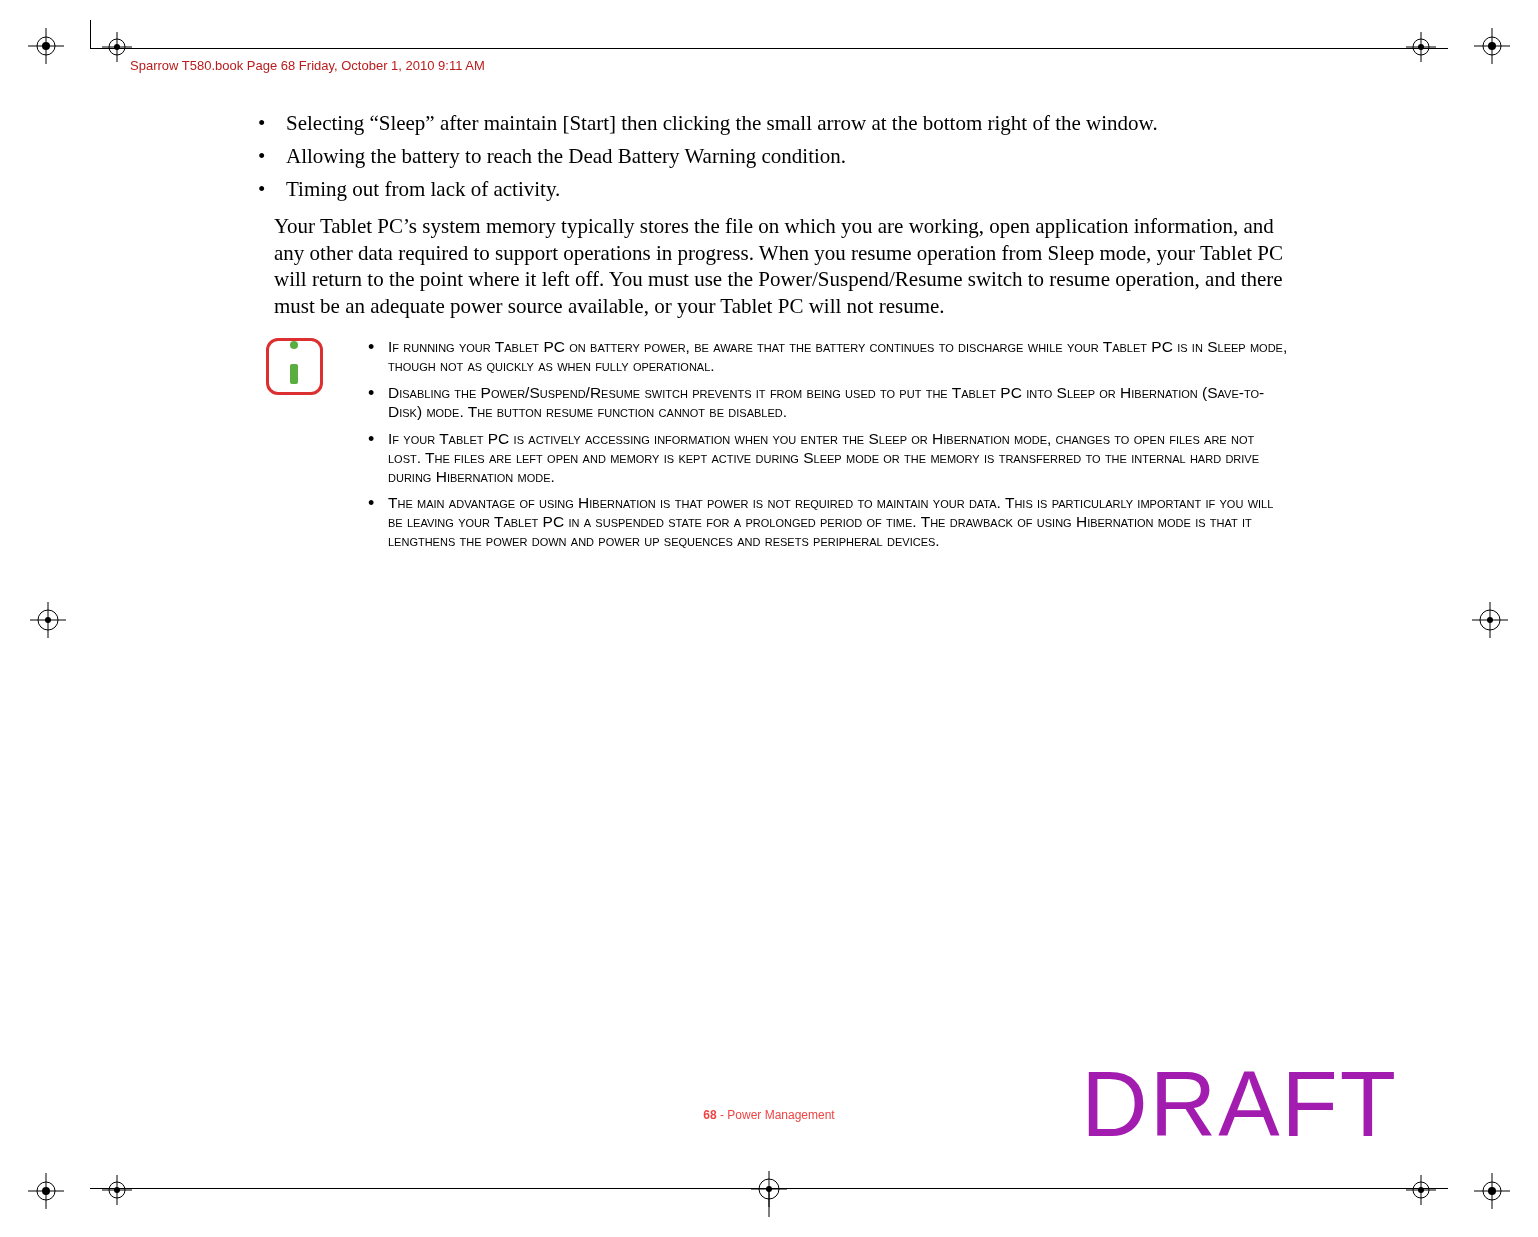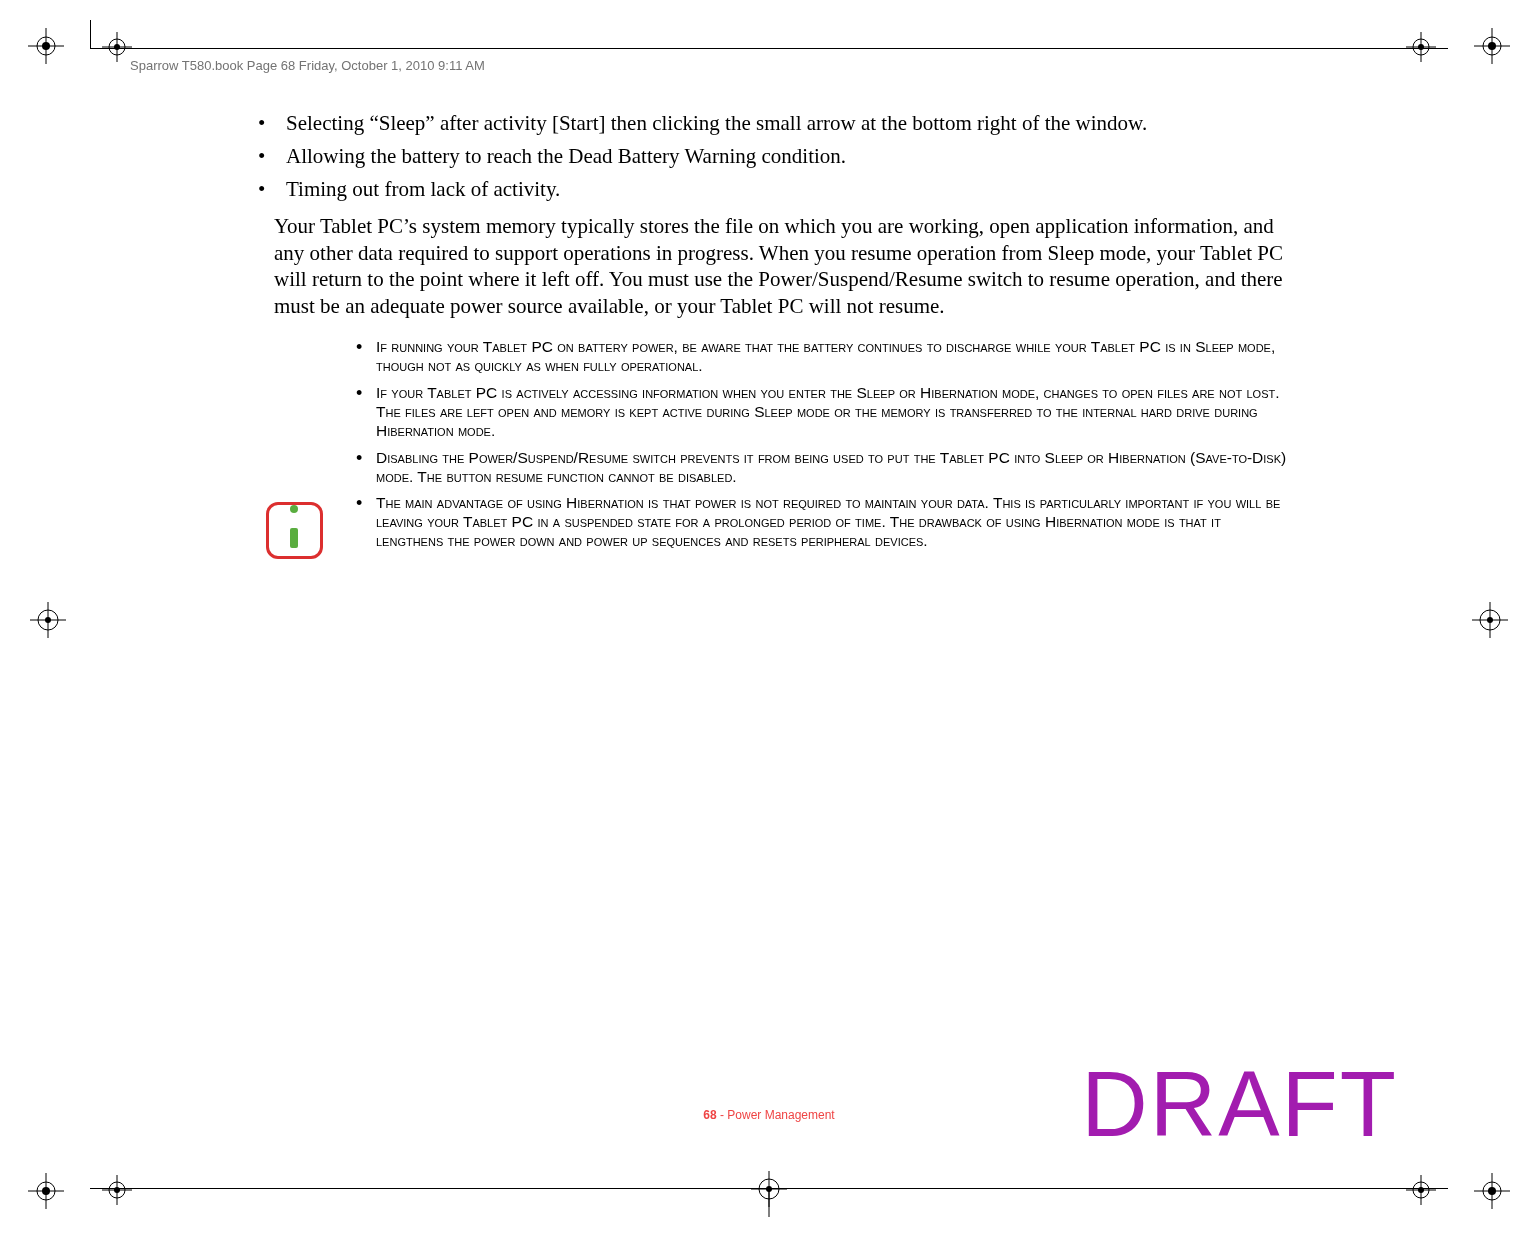--- a/index.html
+++ b/index.html
@@ -14,42 +14,42 @@
     overflow: hidden;
   }
   
   .reg-mark { position: absolute; }
   .reg-mark svg { display:block; }
   .crosshair { position:absolute; }
   .crosshair svg { display:block; }
   
   .ruler-top { position:absolute; top:48px; left:90px; right:90px; height:0; border-top:1px solid #000; }
   .tick-top-left { position:absolute; top:20px; left:90px; width:0; height:28px; border-left:1px solid #000; }
-  .header-text { position:absolute; top:58px; left:130px; font-family: Arial, Helvetica, sans-serif; font-size:13px; color:#737373; }
+  .header-text { position:absolute; top:58px; left:130px; font-family: Arial, Helvetica, sans-serif; font-size:13px; color:#b91c1c; }
   
   .ruler-bottom { position:absolute; bottom:48px; left:90px; right:90px; height:0; border-top:1px solid #000; }
   .tick-bottom-center { position:absolute; bottom:20px; left:50%; width:0; height:28px; border-left:1px solid #000; transform:translateX(-0.5px);}
   
   .content {
     position:absolute;
     top:110px;
     left:258px;
     width:1030px;
     font-size:21px;
     line-height:1.28;
   }
   ul.bullets { margin:0 0 10px 0; padding:0; list-style:none; }
   ul.bullets > li { position:relative; padding-left:28px; margin-bottom:6px; }
   ul.bullets > li::before { content:"•"; position:absolute; left:0; top:0; font-size:21px; }
   .body-para { margin:6px 0 18px 16px; }
   
   .infobox {
     display:flex;
-    align-items:flex-end;
-    gap:24px;
+    align-items:flex-start;
+    gap:36px;
     margin-top:10px;
   }
   .info-icon-wrap { flex:0 0 auto; width:72px; display:flex; justify-content:center; }
   .info-icon { width:57px; height:57px; border:3px solid #dc2f2f; border-radius:12px; display:flex; align-items:center; justify-content:center; box-sizing:border-box;}
   .info-icon .dot { width:8px; height:8px; border-radius:50%; background:#5aad3f; position:relative; top:-12px;}
   .info-icon .bar { width:8px; height:20px; background:#5aad3f; position:relative; top:3px; border-radius:2px;}
   .info-icon-inner { display:flex; flex-direction:column; align-items:center; justify-content:center; }
   .info-list { flex:1; font-family: Arial, Helvetica, sans-serif; font-size:15.5px; line-height:1.22; }
   .info-list ul { list-style:none; margin:0; padding:0; }
   .info-list li { position:relative; padding-left:22px; margin-bottom:8px; font-variant: normal; }
@@ -175,40 +175,40 @@
 
 <div class="ruler-top"></div>
 <div class="tick-top-left"></div>
 <div class="ruler-bottom"></div>
 <div class="tick-bottom-center"></div>
 
 <div class="header-text">Sparrow T580.book  Page 68  Friday, October 1, 2010  9:11 AM</div>
 
 <div class="content">
   <ul class="bullets">
-    <li><span>Selecting “Sleep” after activity [Start] then clicking the small arrow at the bottom right of the window.</span></li>
+    <li><span>Selecting “Sleep” after maintain [Start] then clicking the small arrow at the bottom right of the window.</span></li>
     <li><span>Allowing the battery to reach the Dead Battery Warning condition.</span></li>
     <li><span>Timing out from lack of activity.</span></li>
   </ul>
   <p class="body-para">Your Tablet PC’s system memory typically stores the file on which you are working, open application information, and any other data required to support operations in progress. When you resume operation from Sleep mode, your Tablet PC will return to the point where it left off. You must use the Power/Suspend/Resume switch to resume operation, and there must be an adequate power source available, or your Tablet PC will not resume.</p>
 
   <div class="infobox">
     <div class="info-icon-wrap">
       <div class="info-icon">
         <div class="info-icon-inner">
           <div class="dot"></div>
           <div class="bar"></div>
         </div>
       </div>
     </div>
     <div class="info-list">
       <ul>
         <li><span class="smallcaps">If running your Tablet PC on battery power, be aware that the battery continues to discharge while your Tablet PC is in Sleep mode, though not as quickly as when fully operational.</span></li>
+        <li><span class="smallcaps">Disabling the Power/Suspend/Resume switch prevents it from being used to put the Tablet PC into Sleep or Hibernation (Save-to-Disk) mode. The button resume function cannot be disabled.</span></li>
         <li><span class="smallcaps">If your Tablet PC is actively accessing information when you enter the Sleep or Hibernation mode, changes to open files are not lost. The files are left open and memory is kept active during Sleep mode or the memory is transferred to the internal hard drive during Hibernation mode.</span></li>
-        <li><span class="smallcaps">Disabling the Power/Suspend/Resume switch prevents it from being used to put the Tablet PC into Sleep or Hibernation (Save-to-Disk) mode. The button resume function cannot be disabled.</span></li>
         <li><span class="smallcaps">The main advantage of using Hibernation is that power is not required to maintain your data. This is particularly important if you will be leaving your Tablet PC in a suspended state for a prolonged period of time. The drawback of using Hibernation mode is that it lengthens the power down and power up sequences and resets peripheral devices.</span></li>
       </ul>
     </div>
   </div>
 </div>
 
 <div class="footer">
   <span class="bold">68</span><span> - Power Management</span>
 </div>
 

